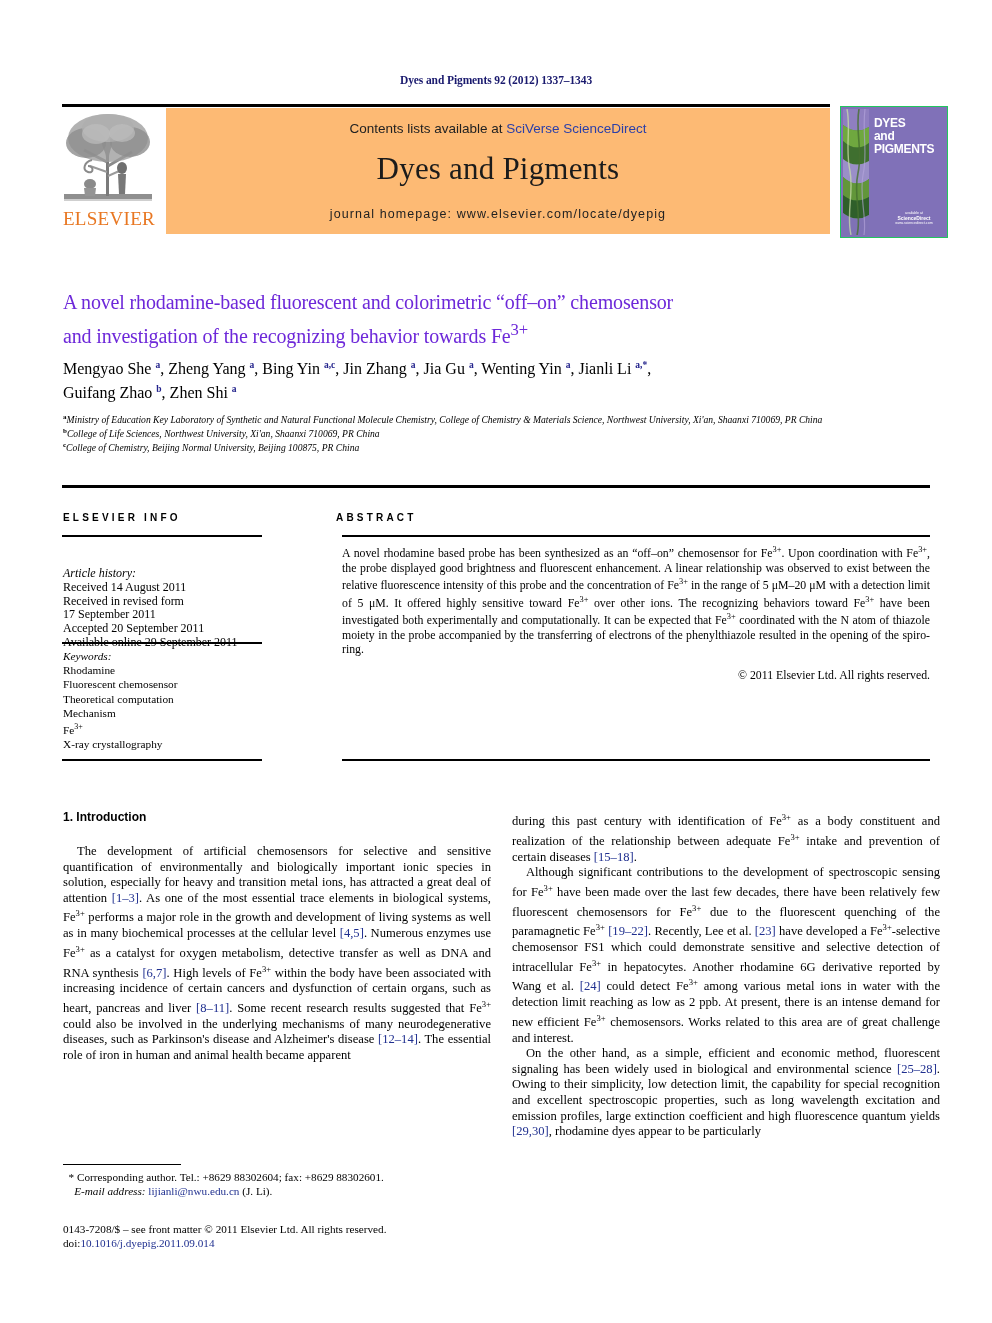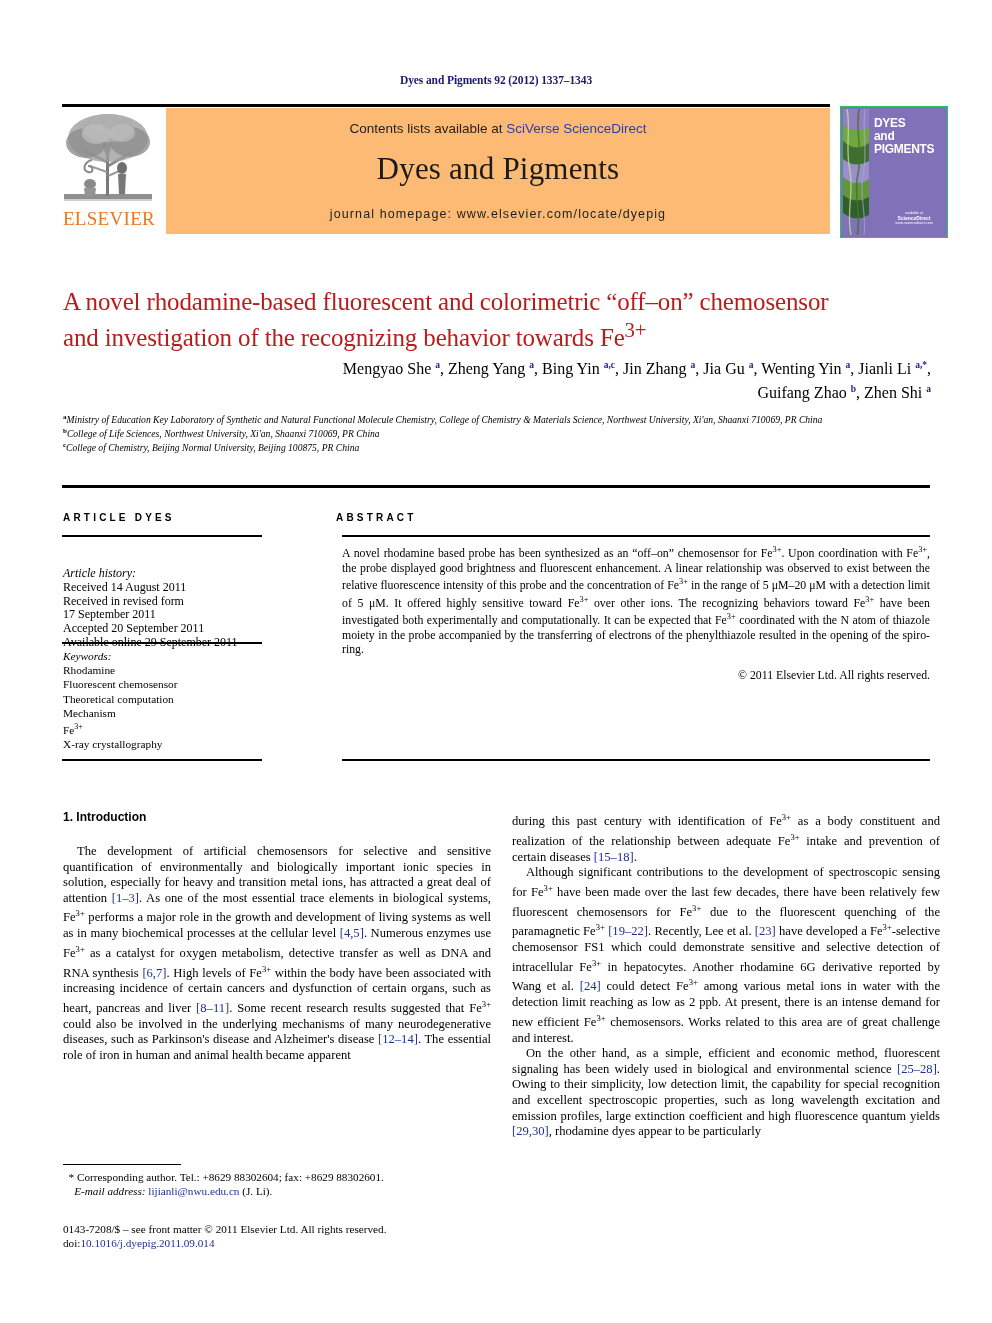--- a/index.html
+++ b/index.html
@@ -152,34 +152,33 @@
     font-size: 5px;
     font-weight: bold;
   }
 
   
   .title {
     position: absolute;
     left: 63px; top: 288px;
     width: 868px;
     font-family: "Liberation Serif", serif;
-    font-size: 25px;
+    font-size: 20px;
     line-height: 28px;
-    color: #b91c1c;
+    color: #6d28d9;
     letter-spacing: -0.15px;
   }
   .authors {
     position: absolute;
     left: 63px; top: 355px;
     width: 868px;
     font-family: "Liberation Serif", serif;
     font-size: 16px;
     line-height: 21px;
     color: #000000;
-    text-align: right;
   }
   .authors sup {
     color: #23238c;
     font-size: 9.5px;
     font-weight: bold;
   }
   .affiliations {
     position: absolute;
     left: 63px; top: 412px;
     width: 868px;
@@ -441,21 +440,21 @@
     <div>Guifang Zhao <sup>b</sup>, Zhen Shi <sup>a</sup></div>
   </div>
 
   <div class="affiliations">
     <div><sup>a</sup><span>Ministry of Education Key Laboratory of Synthetic and Natural Functional Molecule Chemistry, College of Chemistry &amp; Materials Science, Northwest University, Xi'an, Shaanxi 710069, PR China</span></div>
     <div><sup>b</sup><span>College of Life Sciences, Northwest University, Xi'an, Shaanxi 710069, PR China</span></div>
     <div><sup>c</sup><span>College of Chemistry, Beijing Normal University, Beijing 100875, PR China</span></div>
   </div>
 
   <div class="panel-rule-top"></div>
-  <div class="info-head">ARTICLE DYES</div>
+  <div class="info-head">ELSEVIER INFO</div>
   <div class="abs-head">ABSTRACT</div>
   <div class="info-rule"></div>
   <div class="abs-rule"></div>
 
   <div class="history">
     <div class="lbl">Article history:</div>
     <div>Received 14 August 2011</div>
     <div>Received in revised form</div>
     <div>17 September 2011</div>
     <div>Accepted 20 September 2011</div>

